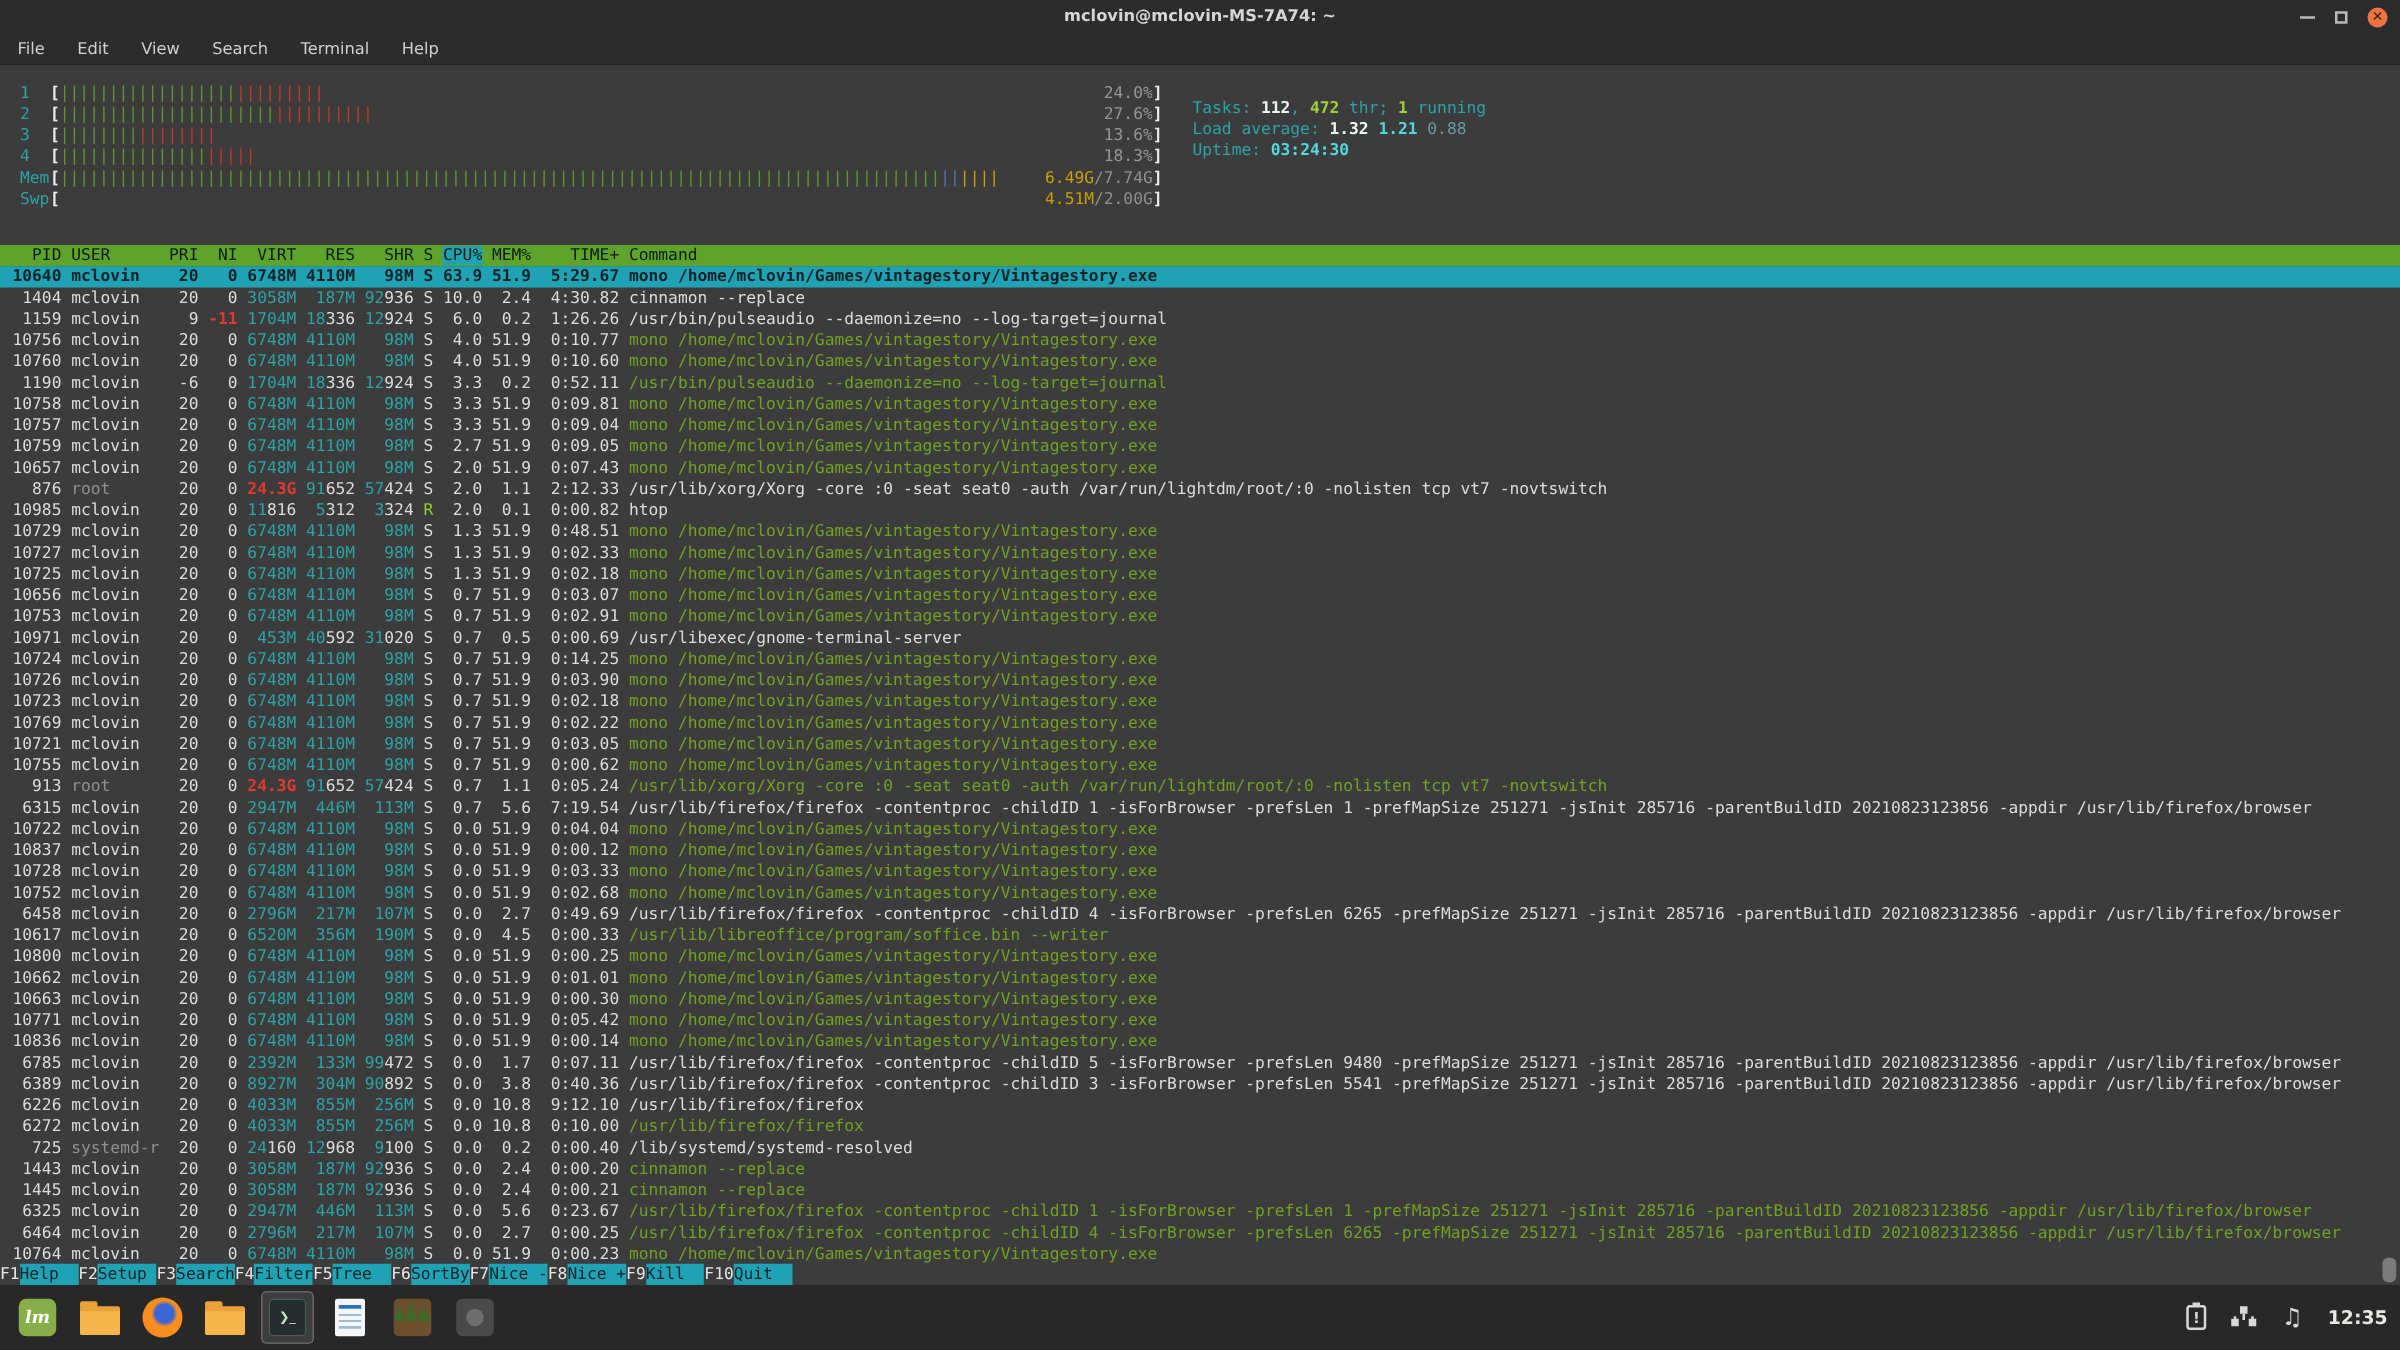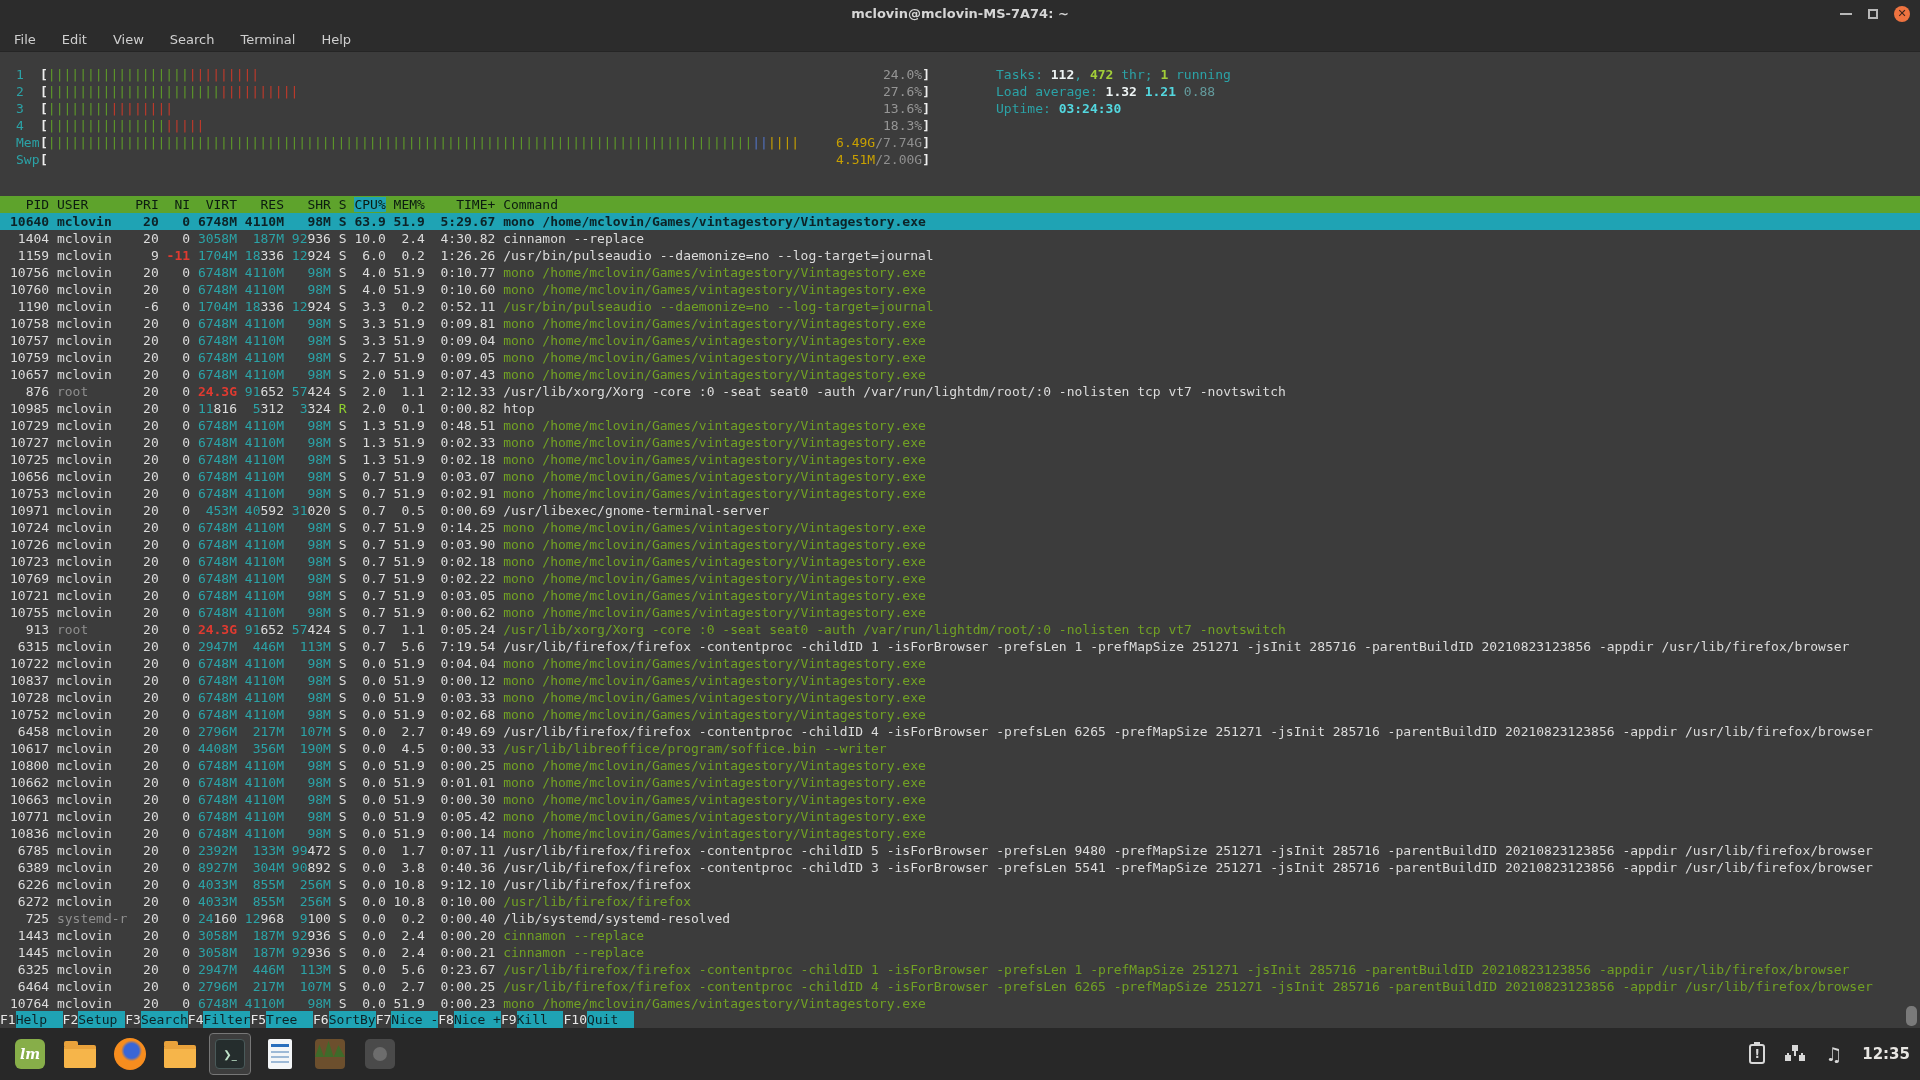--- a/index.html
+++ b/index.html
@@ -29,21 +29,21 @@
   .meter-line { height:17px; white-space:pre; display:flex; width:914px; }
   .mlabel { color:#2ba3a7; width:24px; flex:0 0 auto; }
   .brk { color:#eeeeee; font-weight:bold; flex:0 0 auto; }
   .mbody { flex:1 1 auto; overflow:hidden; white-space:pre; display:flex; }
   .pipes { overflow:hidden; white-space:pre; flex:0 1 auto; }
   .mfill { flex:1 1 auto; }
   .g { color:#5d9929; } .r { color:#c23a2a; } .bl { color:#5272c0; } .y { color:#c8a000; }
   .pct { color:#969696; flex:0 0 auto; }
   .memused { color:#c8a000; flex:0 0 auto; } .memtotal { color:#8f8f8f; flex:0 0 auto; }
 
-  .info { position:absolute; left:954px; top:14px;margin-left:42px; }
+  .info { position:absolute; left:954px; top:26px; }
   .info div { height:17px; white-space:pre; }
   .teal { color:#2ba3a7; } .tealdim { color:#649b9d; }
   .cyanbr { color:#53d7df; } .fgb { color:#eef4f4; } .grnbr { color:#a2ce38; }
   .b { font-weight:bold; }
 
   
   .ptable { position:absolute; left:0; top:144px; width:1920px; }
   .phead { height:17px; white-space:pre; background:#5ea32c; color:#0c1c10; padding-left:10px; }
   .phead span { color:#0c1c10; }
   .phead .hl { background:#1fa3b4;margin-top:36px; }
@@ -168,21 +168,21 @@
         <div class="prow "><span>10769</span> <span class="">mclovin  </span> <span> 20</span> <span class="">  0</span> <span class="tealc">6748M</span> <span class="tealc">4110M</span>   <span class="tealc">98M</span> <span class="">S</span> <span> 0.7</span> <span>51.9</span> <span> 0:02.22</span> <span class="cmdg">mono /home/mclovin/Games/vintagestory/Vintagestory.exe</span></div>
         <div class="prow "><span>10721</span> <span class="">mclovin  </span> <span> 20</span> <span class="">  0</span> <span class="tealc">6748M</span> <span class="tealc">4110M</span>   <span class="tealc">98M</span> <span class="">S</span> <span> 0.7</span> <span>51.9</span> <span> 0:03.05</span> <span class="cmdg">mono /home/mclovin/Games/vintagestory/Vintagestory.exe</span></div>
         <div class="prow "><span>10755</span> <span class="">mclovin  </span> <span> 20</span> <span class="">  0</span> <span class="tealc">6748M</span> <span class="tealc">4110M</span>   <span class="tealc">98M</span> <span class="">S</span> <span> 0.7</span> <span>51.9</span> <span> 0:00.62</span> <span class="cmdg">mono /home/mclovin/Games/vintagestory/Vintagestory.exe</span></div>
         <div class="prow "><span>  913</span> <span class="dimu">root     </span> <span> 20</span> <span class="">  0</span> <span class="redc">24.3G</span> <span class="tealc">91</span><span>652</span> <span class="tealc">57</span><span>424</span> <span class="">S</span> <span> 0.7</span> <span> 1.1</span> <span> 0:05.24</span> <span class="cmdg">/usr/lib/xorg/Xorg -core :0 -seat seat0 -auth /var/run/lightdm/root/:0 -nolisten tcp vt7 -novtswitch</span></div>
         <div class="prow "><span> 6315</span> <span class="">mclovin  </span> <span> 20</span> <span class="">  0</span> <span class="tealc">2947M</span>  <span class="tealc">446M</span>  <span class="tealc">113M</span> <span class="">S</span> <span> 0.7</span> <span> 5.6</span> <span> 7:19.54</span> <span class="">/usr/lib/firefox/firefox -contentproc -childID 1 -isForBrowser -prefsLen 1 -prefMapSize 251271 -jsInit 285716 -parentBuildID 20210823123856 -appdir /usr/lib/firefox/browser</span></div>
         <div class="prow "><span>10722</span> <span class="">mclovin  </span> <span> 20</span> <span class="">  0</span> <span class="tealc">6748M</span> <span class="tealc">4110M</span>   <span class="tealc">98M</span> <span class="">S</span> <span> 0.0</span> <span>51.9</span> <span> 0:04.04</span> <span class="cmdg">mono /home/mclovin/Games/vintagestory/Vintagestory.exe</span></div>
         <div class="prow "><span>10837</span> <span class="">mclovin  </span> <span> 20</span> <span class="">  0</span> <span class="tealc">6748M</span> <span class="tealc">4110M</span>   <span class="tealc">98M</span> <span class="">S</span> <span> 0.0</span> <span>51.9</span> <span> 0:00.12</span> <span class="cmdg">mono /home/mclovin/Games/vintagestory/Vintagestory.exe</span></div>
         <div class="prow "><span>10728</span> <span class="">mclovin  </span> <span> 20</span> <span class="">  0</span> <span class="tealc">6748M</span> <span class="tealc">4110M</span>   <span class="tealc">98M</span> <span class="">S</span> <span> 0.0</span> <span>51.9</span> <span> 0:03.33</span> <span class="cmdg">mono /home/mclovin/Games/vintagestory/Vintagestory.exe</span></div>
         <div class="prow "><span>10752</span> <span class="">mclovin  </span> <span> 20</span> <span class="">  0</span> <span class="tealc">6748M</span> <span class="tealc">4110M</span>   <span class="tealc">98M</span> <span class="">S</span> <span> 0.0</span> <span>51.9</span> <span> 0:02.68</span> <span class="cmdg">mono /home/mclovin/Games/vintagestory/Vintagestory.exe</span></div>
         <div class="prow "><span> 6458</span> <span class="">mclovin  </span> <span> 20</span> <span class="">  0</span> <span class="tealc">2796M</span>  <span class="tealc">217M</span>  <span class="tealc">107M</span> <span class="">S</span> <span> 0.0</span> <span> 2.7</span> <span> 0:49.69</span> <span class="">/usr/lib/firefox/firefox -contentproc -childID 4 -isForBrowser -prefsLen 6265 -prefMapSize 251271 -jsInit 285716 -parentBuildID 20210823123856 -appdir /usr/lib/firefox/browser</span></div>
-        <div class="prow "><span>10617</span> <span class="">mclovin  </span> <span> 20</span> <span class="">  0</span> <span class="tealc">4408M</span>  <span class="tealc">356M</span>  <span class="tealc">190M</span> <span class="">S</span> <span> 0.0</span> <span> 4.5</span> <span> 0:00.33</span> <span class="cmdg">/usr/lib/libreoffice/program/soffice.bin --writer</span></div>
+        <div class="prow "><span>10617</span> <span class="">mclovin  </span> <span> 20</span> <span class="">  0</span> <span class="tealc">6520M</span>  <span class="tealc">356M</span>  <span class="tealc">190M</span> <span class="">S</span> <span> 0.0</span> <span> 4.5</span> <span> 0:00.33</span> <span class="cmdg">/usr/lib/libreoffice/program/soffice.bin --writer</span></div>
         <div class="prow "><span>10800</span> <span class="">mclovin  </span> <span> 20</span> <span class="">  0</span> <span class="tealc">6748M</span> <span class="tealc">4110M</span>   <span class="tealc">98M</span> <span class="">S</span> <span> 0.0</span> <span>51.9</span> <span> 0:00.25</span> <span class="cmdg">mono /home/mclovin/Games/vintagestory/Vintagestory.exe</span></div>
         <div class="prow "><span>10662</span> <span class="">mclovin  </span> <span> 20</span> <span class="">  0</span> <span class="tealc">6748M</span> <span class="tealc">4110M</span>   <span class="tealc">98M</span> <span class="">S</span> <span> 0.0</span> <span>51.9</span> <span> 0:01.01</span> <span class="cmdg">mono /home/mclovin/Games/vintagestory/Vintagestory.exe</span></div>
         <div class="prow "><span>10663</span> <span class="">mclovin  </span> <span> 20</span> <span class="">  0</span> <span class="tealc">6748M</span> <span class="tealc">4110M</span>   <span class="tealc">98M</span> <span class="">S</span> <span> 0.0</span> <span>51.9</span> <span> 0:00.30</span> <span class="cmdg">mono /home/mclovin/Games/vintagestory/Vintagestory.exe</span></div>
         <div class="prow "><span>10771</span> <span class="">mclovin  </span> <span> 20</span> <span class="">  0</span> <span class="tealc">6748M</span> <span class="tealc">4110M</span>   <span class="tealc">98M</span> <span class="">S</span> <span> 0.0</span> <span>51.9</span> <span> 0:05.42</span> <span class="cmdg">mono /home/mclovin/Games/vintagestory/Vintagestory.exe</span></div>
         <div class="prow "><span>10836</span> <span class="">mclovin  </span> <span> 20</span> <span class="">  0</span> <span class="tealc">6748M</span> <span class="tealc">4110M</span>   <span class="tealc">98M</span> <span class="">S</span> <span> 0.0</span> <span>51.9</span> <span> 0:00.14</span> <span class="cmdg">mono /home/mclovin/Games/vintagestory/Vintagestory.exe</span></div>
         <div class="prow "><span> 6785</span> <span class="">mclovin  </span> <span> 20</span> <span class="">  0</span> <span class="tealc">2392M</span>  <span class="tealc">133M</span> <span class="tealc">99</span><span>472</span> <span class="">S</span> <span> 0.0</span> <span> 1.7</span> <span> 0:07.11</span> <span class="">/usr/lib/firefox/firefox -contentproc -childID 5 -isForBrowser -prefsLen 9480 -prefMapSize 251271 -jsInit 285716 -parentBuildID 20210823123856 -appdir /usr/lib/firefox/browser</span></div>
         <div class="prow "><span> 6389</span> <span class="">mclovin  </span> <span> 20</span> <span class="">  0</span> <span class="tealc">8927M</span>  <span class="tealc">304M</span> <span class="tealc">90</span><span>892</span> <span class="">S</span> <span> 0.0</span> <span> 3.8</span> <span> 0:40.36</span> <span class="">/usr/lib/firefox/firefox -contentproc -childID 3 -isForBrowser -prefsLen 5541 -prefMapSize 251271 -jsInit 285716 -parentBuildID 20210823123856 -appdir /usr/lib/firefox/browser</span></div>
         <div class="prow "><span> 6226</span> <span class="">mclovin  </span> <span> 20</span> <span class="">  0</span> <span class="tealc">4033M</span>  <span class="tealc">855M</span>  <span class="tealc">256M</span> <span class="">S</span> <span> 0.0</span> <span>10.8</span> <span> 9:12.10</span> <span class="">/usr/lib/firefox/firefox</span></div>
         <div class="prow "><span> 6272</span> <span class="">mclovin  </span> <span> 20</span> <span class="">  0</span> <span class="tealc">4033M</span>  <span class="tealc">855M</span>  <span class="tealc">256M</span> <span class="">S</span> <span> 0.0</span> <span>10.8</span> <span> 0:10.00</span> <span class="cmdg">/usr/lib/firefox/firefox</span></div>
         <div class="prow "><span>  725</span> <span class="dimu">systemd-r</span> <span> 20</span> <span class="">  0</span> <span class="tealc">24</span><span>160</span> <span class="tealc">12</span><span>968</span>  <span class="tealc">9</span><span>100</span> <span class="">S</span> <span> 0.0</span> <span> 0.2</span> <span> 0:00.40</span> <span class="">/lib/systemd/systemd-resolved</span></div>

